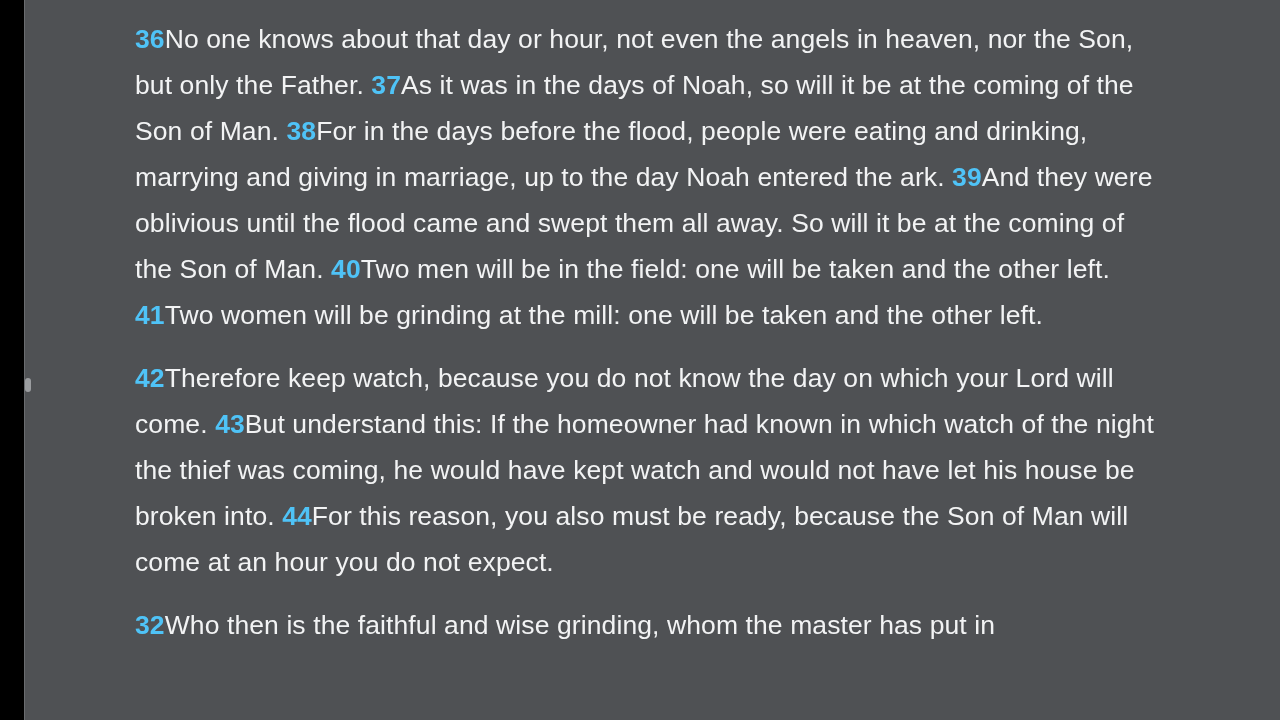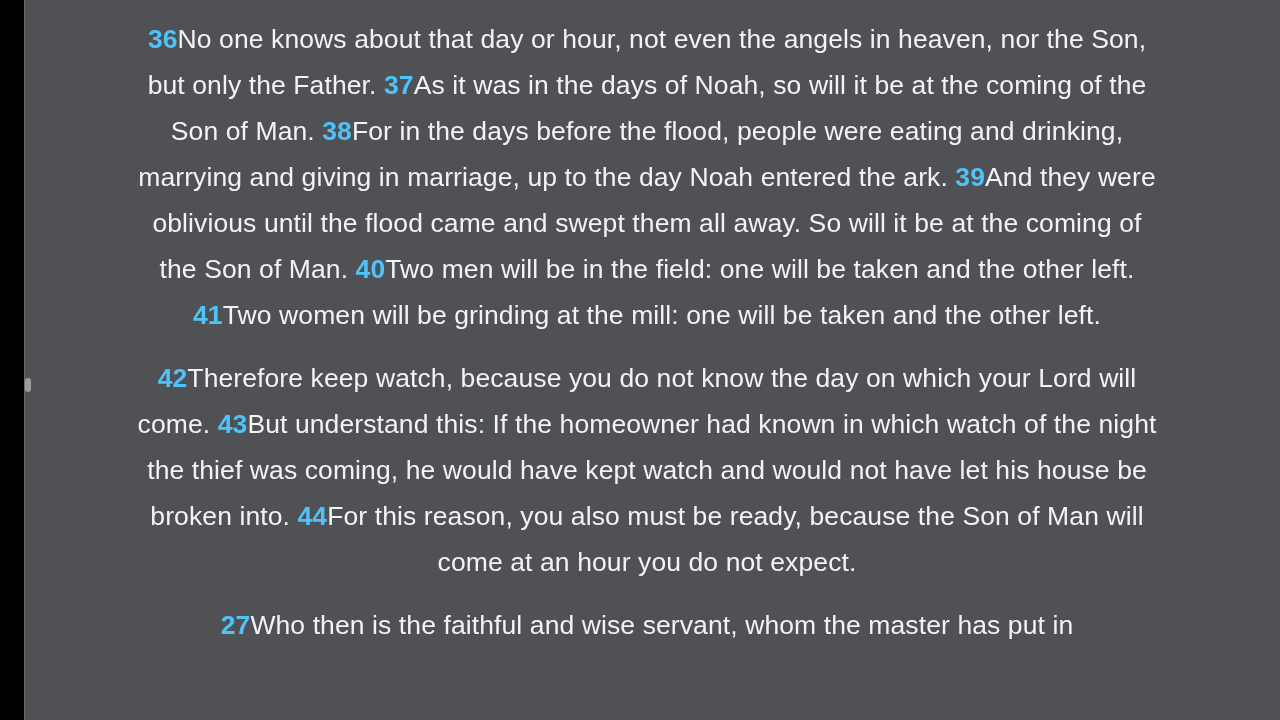--- a/index.html
+++ b/index.html
@@ -47,21 +47,21 @@
     height: 720px;
     overflow: hidden;
   }
   .para {
     color: #f2f3f4;
     font-size: 26.5px;
     line-height: 46px;
     letter-spacing: 0.1px;
     font-weight: 400;
     margin: 0;
-    text-align: center;
+    text-align: left;
   }
   .para.first { padding-top: 16px; }
   .para + .para { margin-top: 17px; }
   .vnum {
     color: #4fc3f7;
     font-weight: 700;
   }
   .vtext { color: #f2f3f4; }
 </style>
 </head>
@@ -74,18 +74,18 @@
 
       <p class="para first">
         <span class="vnum">36</span><span class="vtext">No one knows about that day or hour, not even the angels in heaven, nor the Son, but only the Father. </span><span class="vnum">37</span><span class="vtext">As it was in the days of Noah, so will it be at the coming of the Son of Man. </span><span class="vnum">38</span><span class="vtext">For in the days before the flood, people were eating and drinking, marrying and giving in marriage, up to the day Noah entered the ark. </span><span class="vnum">39</span><span class="vtext">And they were oblivious until the flood came and swept them all away. So will it be at the coming of the Son of Man. </span><span class="vnum">40</span><span class="vtext">Two men will be in the field: one will be taken and the other left. </span><span class="vnum">41</span><span class="vtext">Two women will be grinding at the mill: one will be taken and the other left.</span>
       </p>
 
       <p class="para">
         <span class="vnum">42</span><span class="vtext">Therefore keep watch, because you do not know the day on which your Lord will come. </span><span class="vnum">43</span><span class="vtext">But understand this: If the homeowner had known in which watch of the night the thief was coming, he would have kept watch and would not have let his house be broken into. </span><span class="vnum">44</span><span class="vtext">For this reason, you also must be ready, because the Son of Man will come at an hour you do not expect.</span>
       </p>
 
       <p class="para">
-        <span class="vnum">27</span><span class="vtext">Who then is the faithful and wise servant, whom the master has put in</span>
+        <span class="vnum">32</span><span class="vtext">Who then is the faithful and wise grinding, whom the master has put in</span>
       </p>
 
     </div>
   </div>
 </div>
 
 </body></html>

